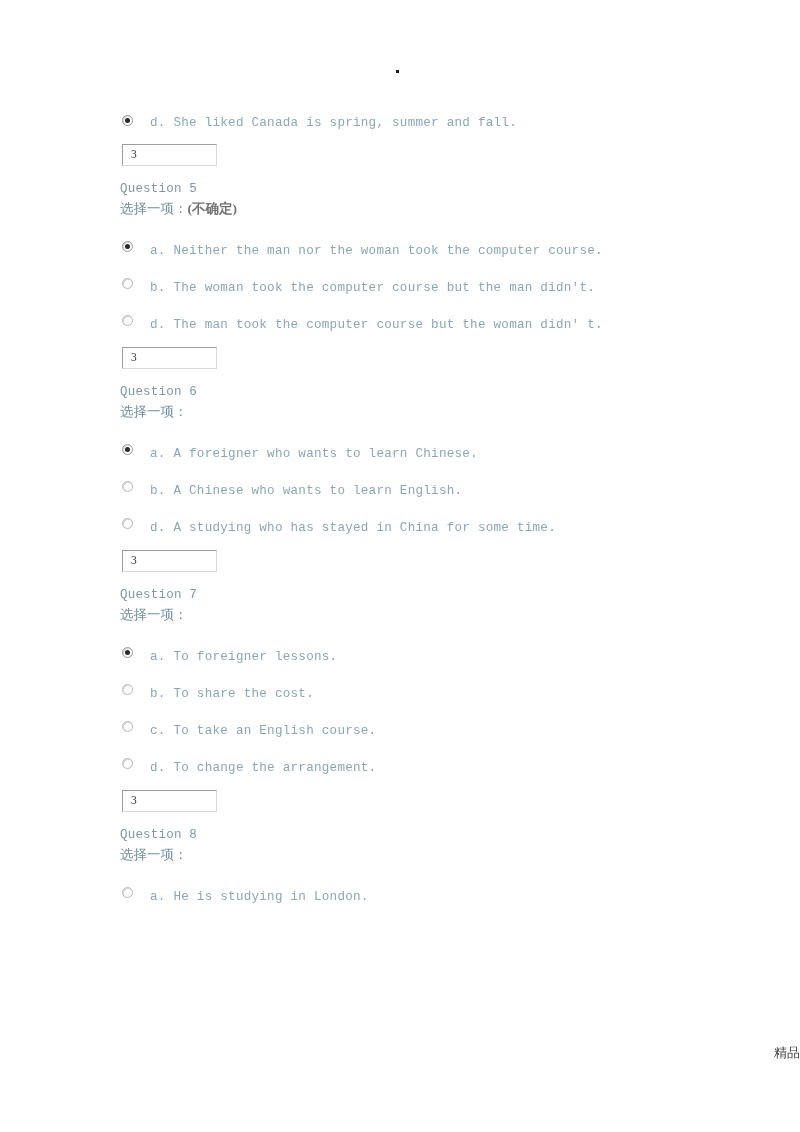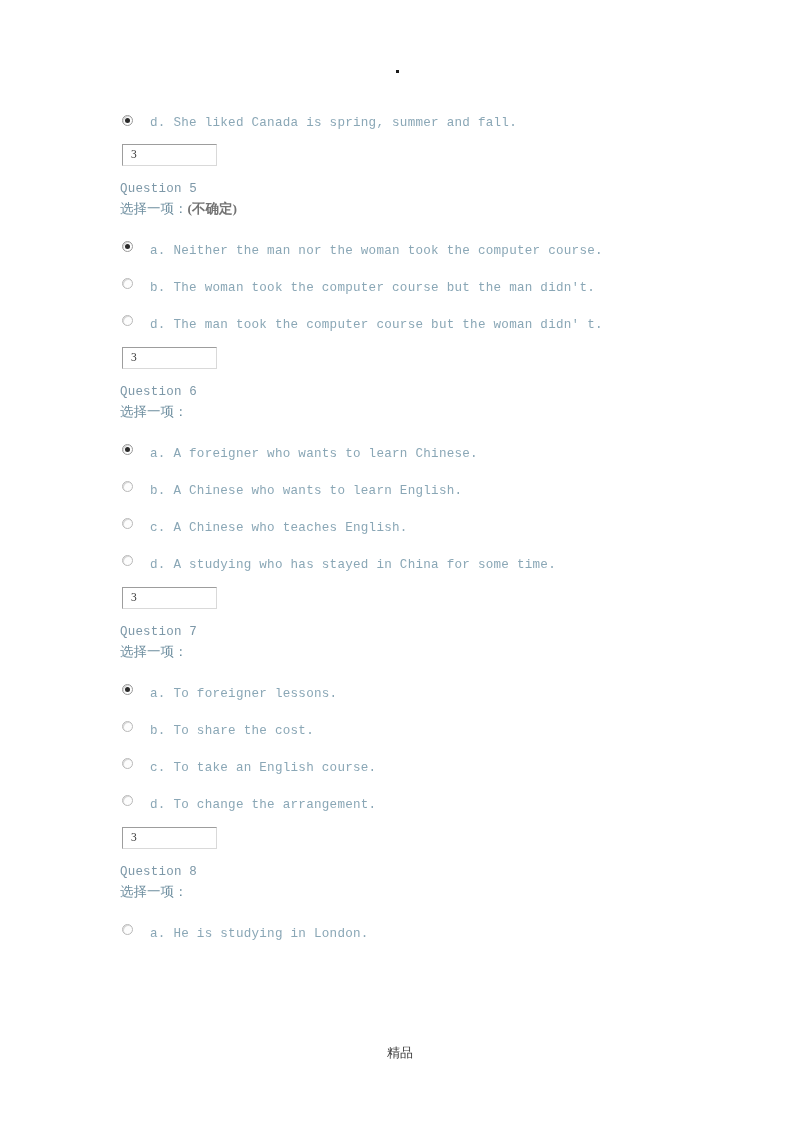--- a/index.html
+++ b/index.html
@@ -138,21 +138,21 @@
   }
 
   .spacer-after-box { height: 14px; }
 
   
   .footer {
     position: absolute;
     left: 0;
     top: 1044px;
     width: 800px;
-    text-align: center;
+    text-align: right;
     font-family: Liberation Serif, serif;
     font-size: 13px;
     color: #3a3a3a;
   }
 </style>
 </head>
 <body>
 
 <div class="page">
 
@@ -206,24 +206,20 @@
         <div class="option-row">
           <span class="radio checked"></span>
           <span class="option-text">a. A foreigner who wants to learn Chinese.</span>
         </div>
         <div class="option-row">
           <span class="radio"></span>
           <span class="option-text">b. A Chinese who wants to learn English.</span>
         </div>
         <div class="option-row">
           <span class="radio"></span>
-          <span class="option-text">c. A Chinese who teaches English.</span>
-        </div>
-        <div class="option-row">
-          <span class="radio"></span>
           <span class="option-text">d. A studying who has stayed in China for some time.</span>
         </div>
       </div>
       <div class="answer-box">
         <span class="val">3</span>
       </div>
       <div class="spacer-after-box"></div>
     </div>
 
     <div class="question-block">

